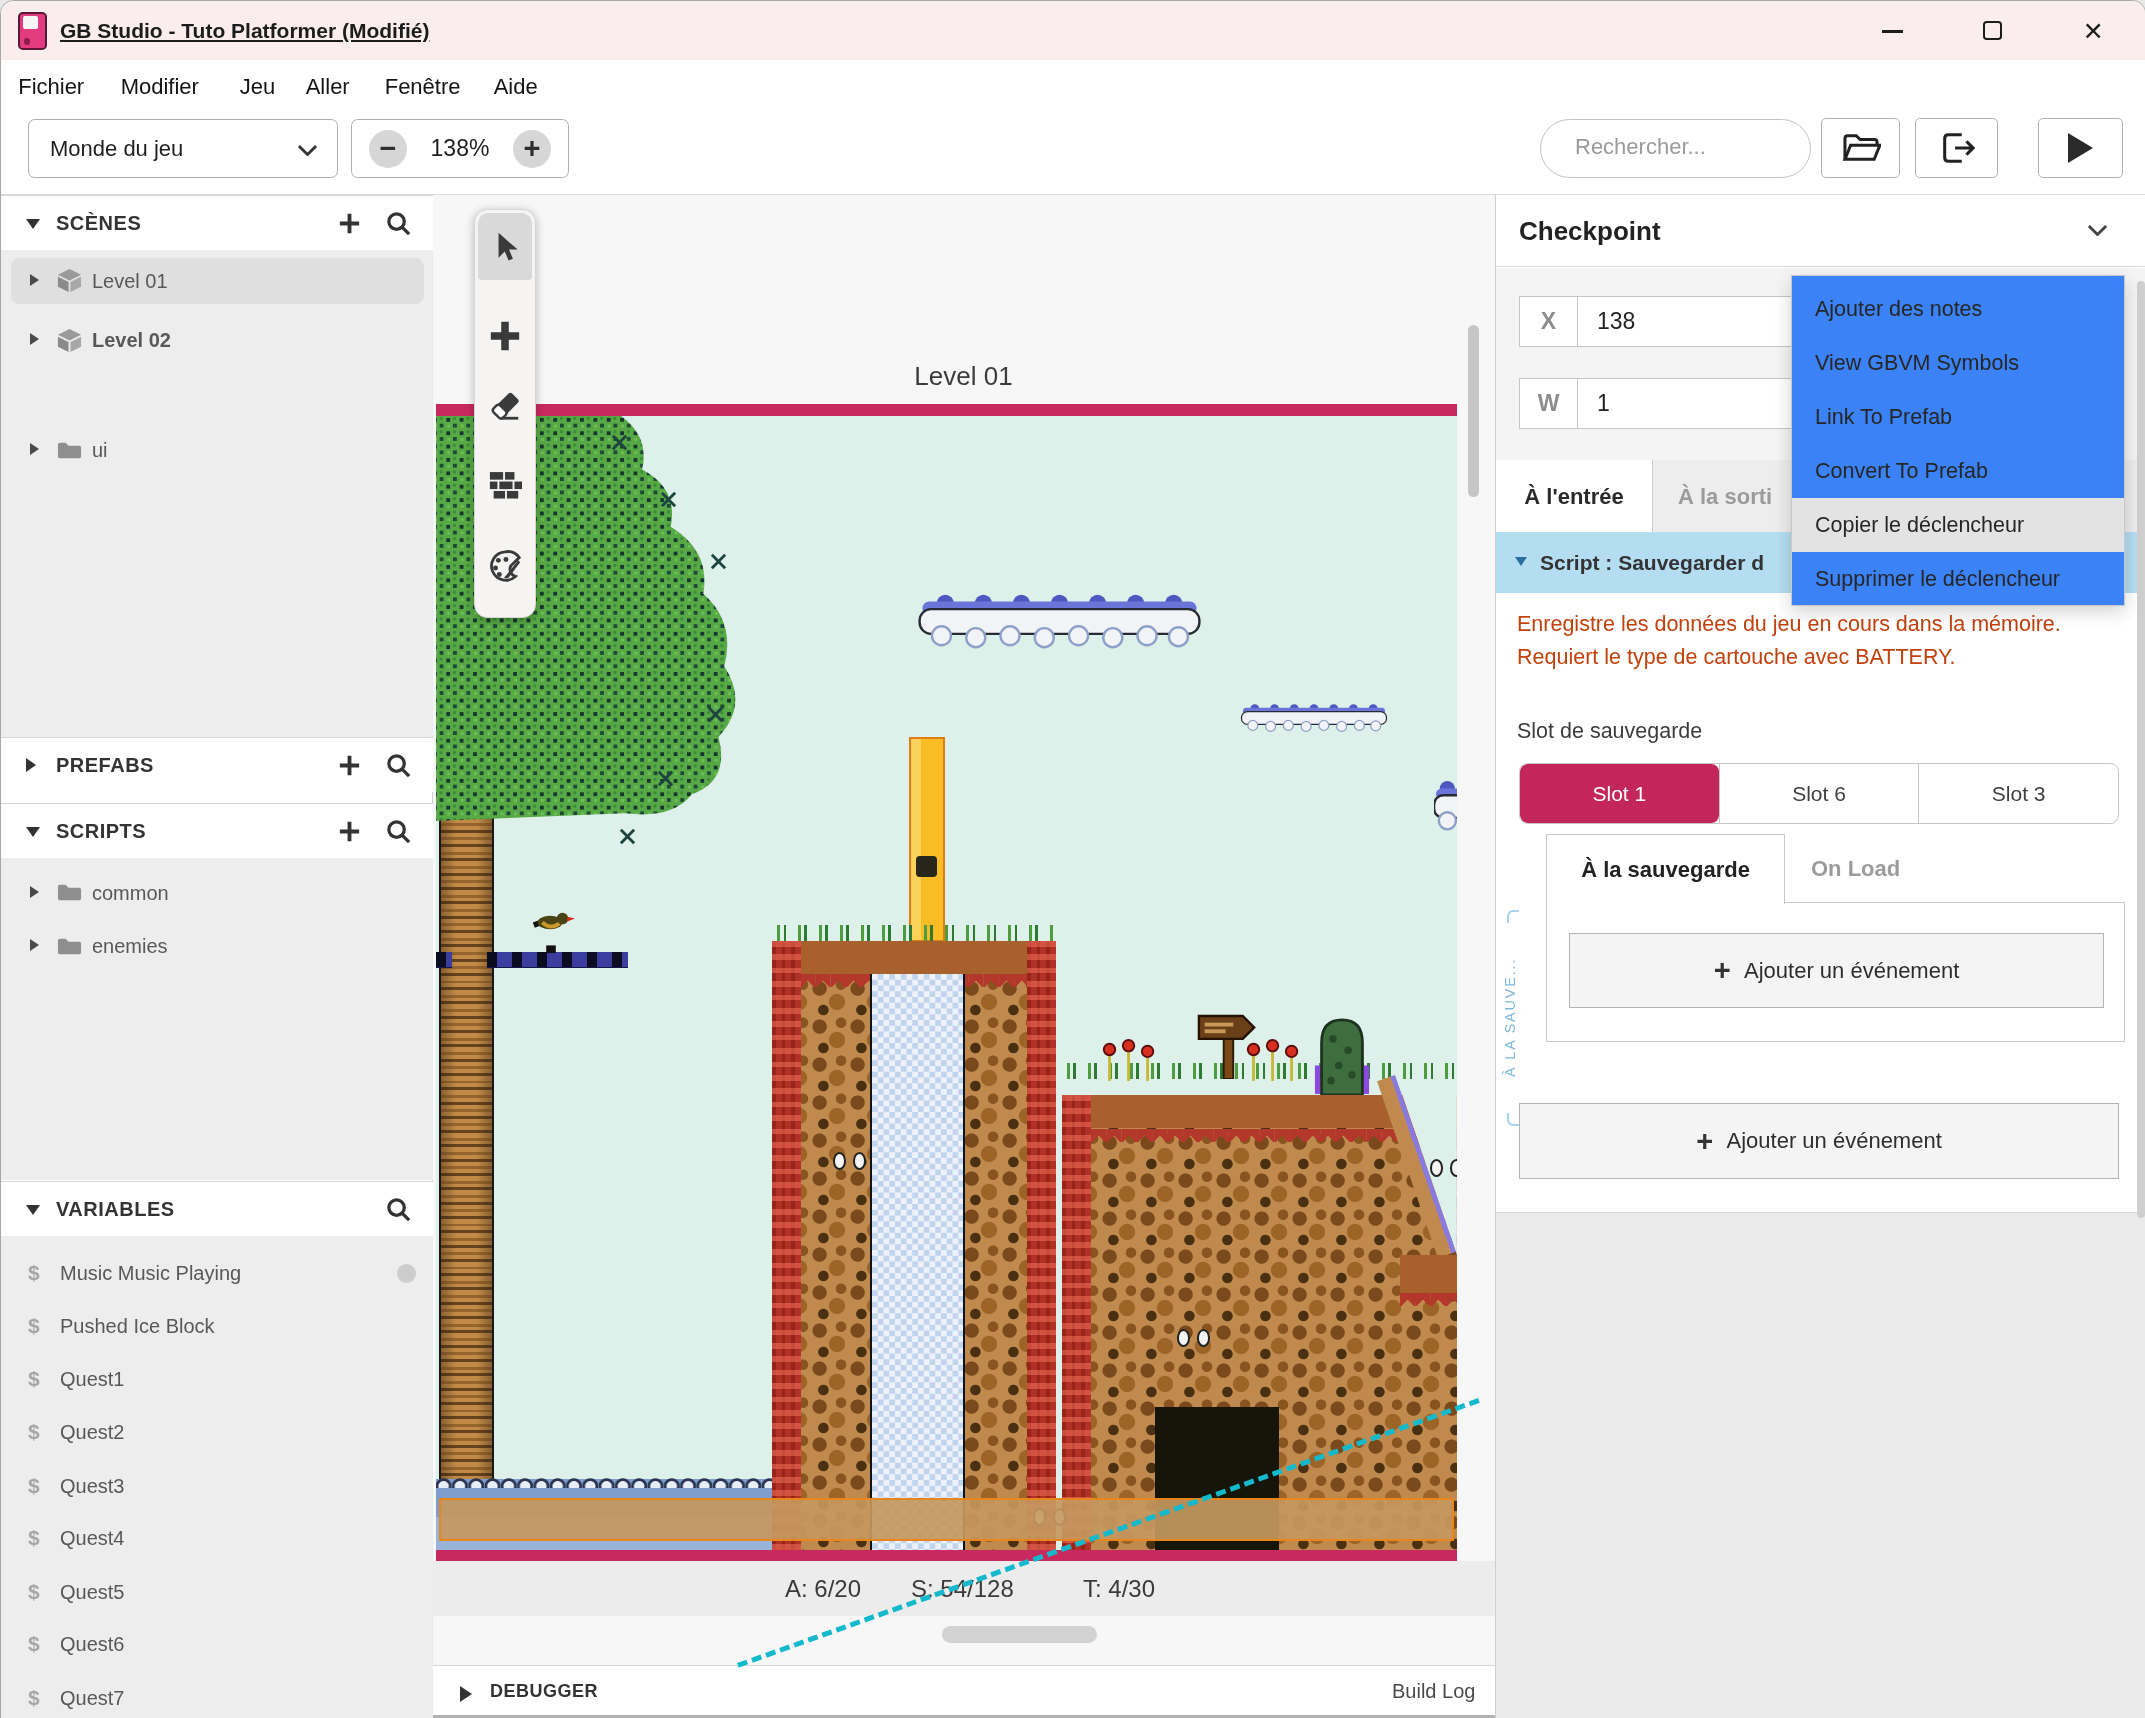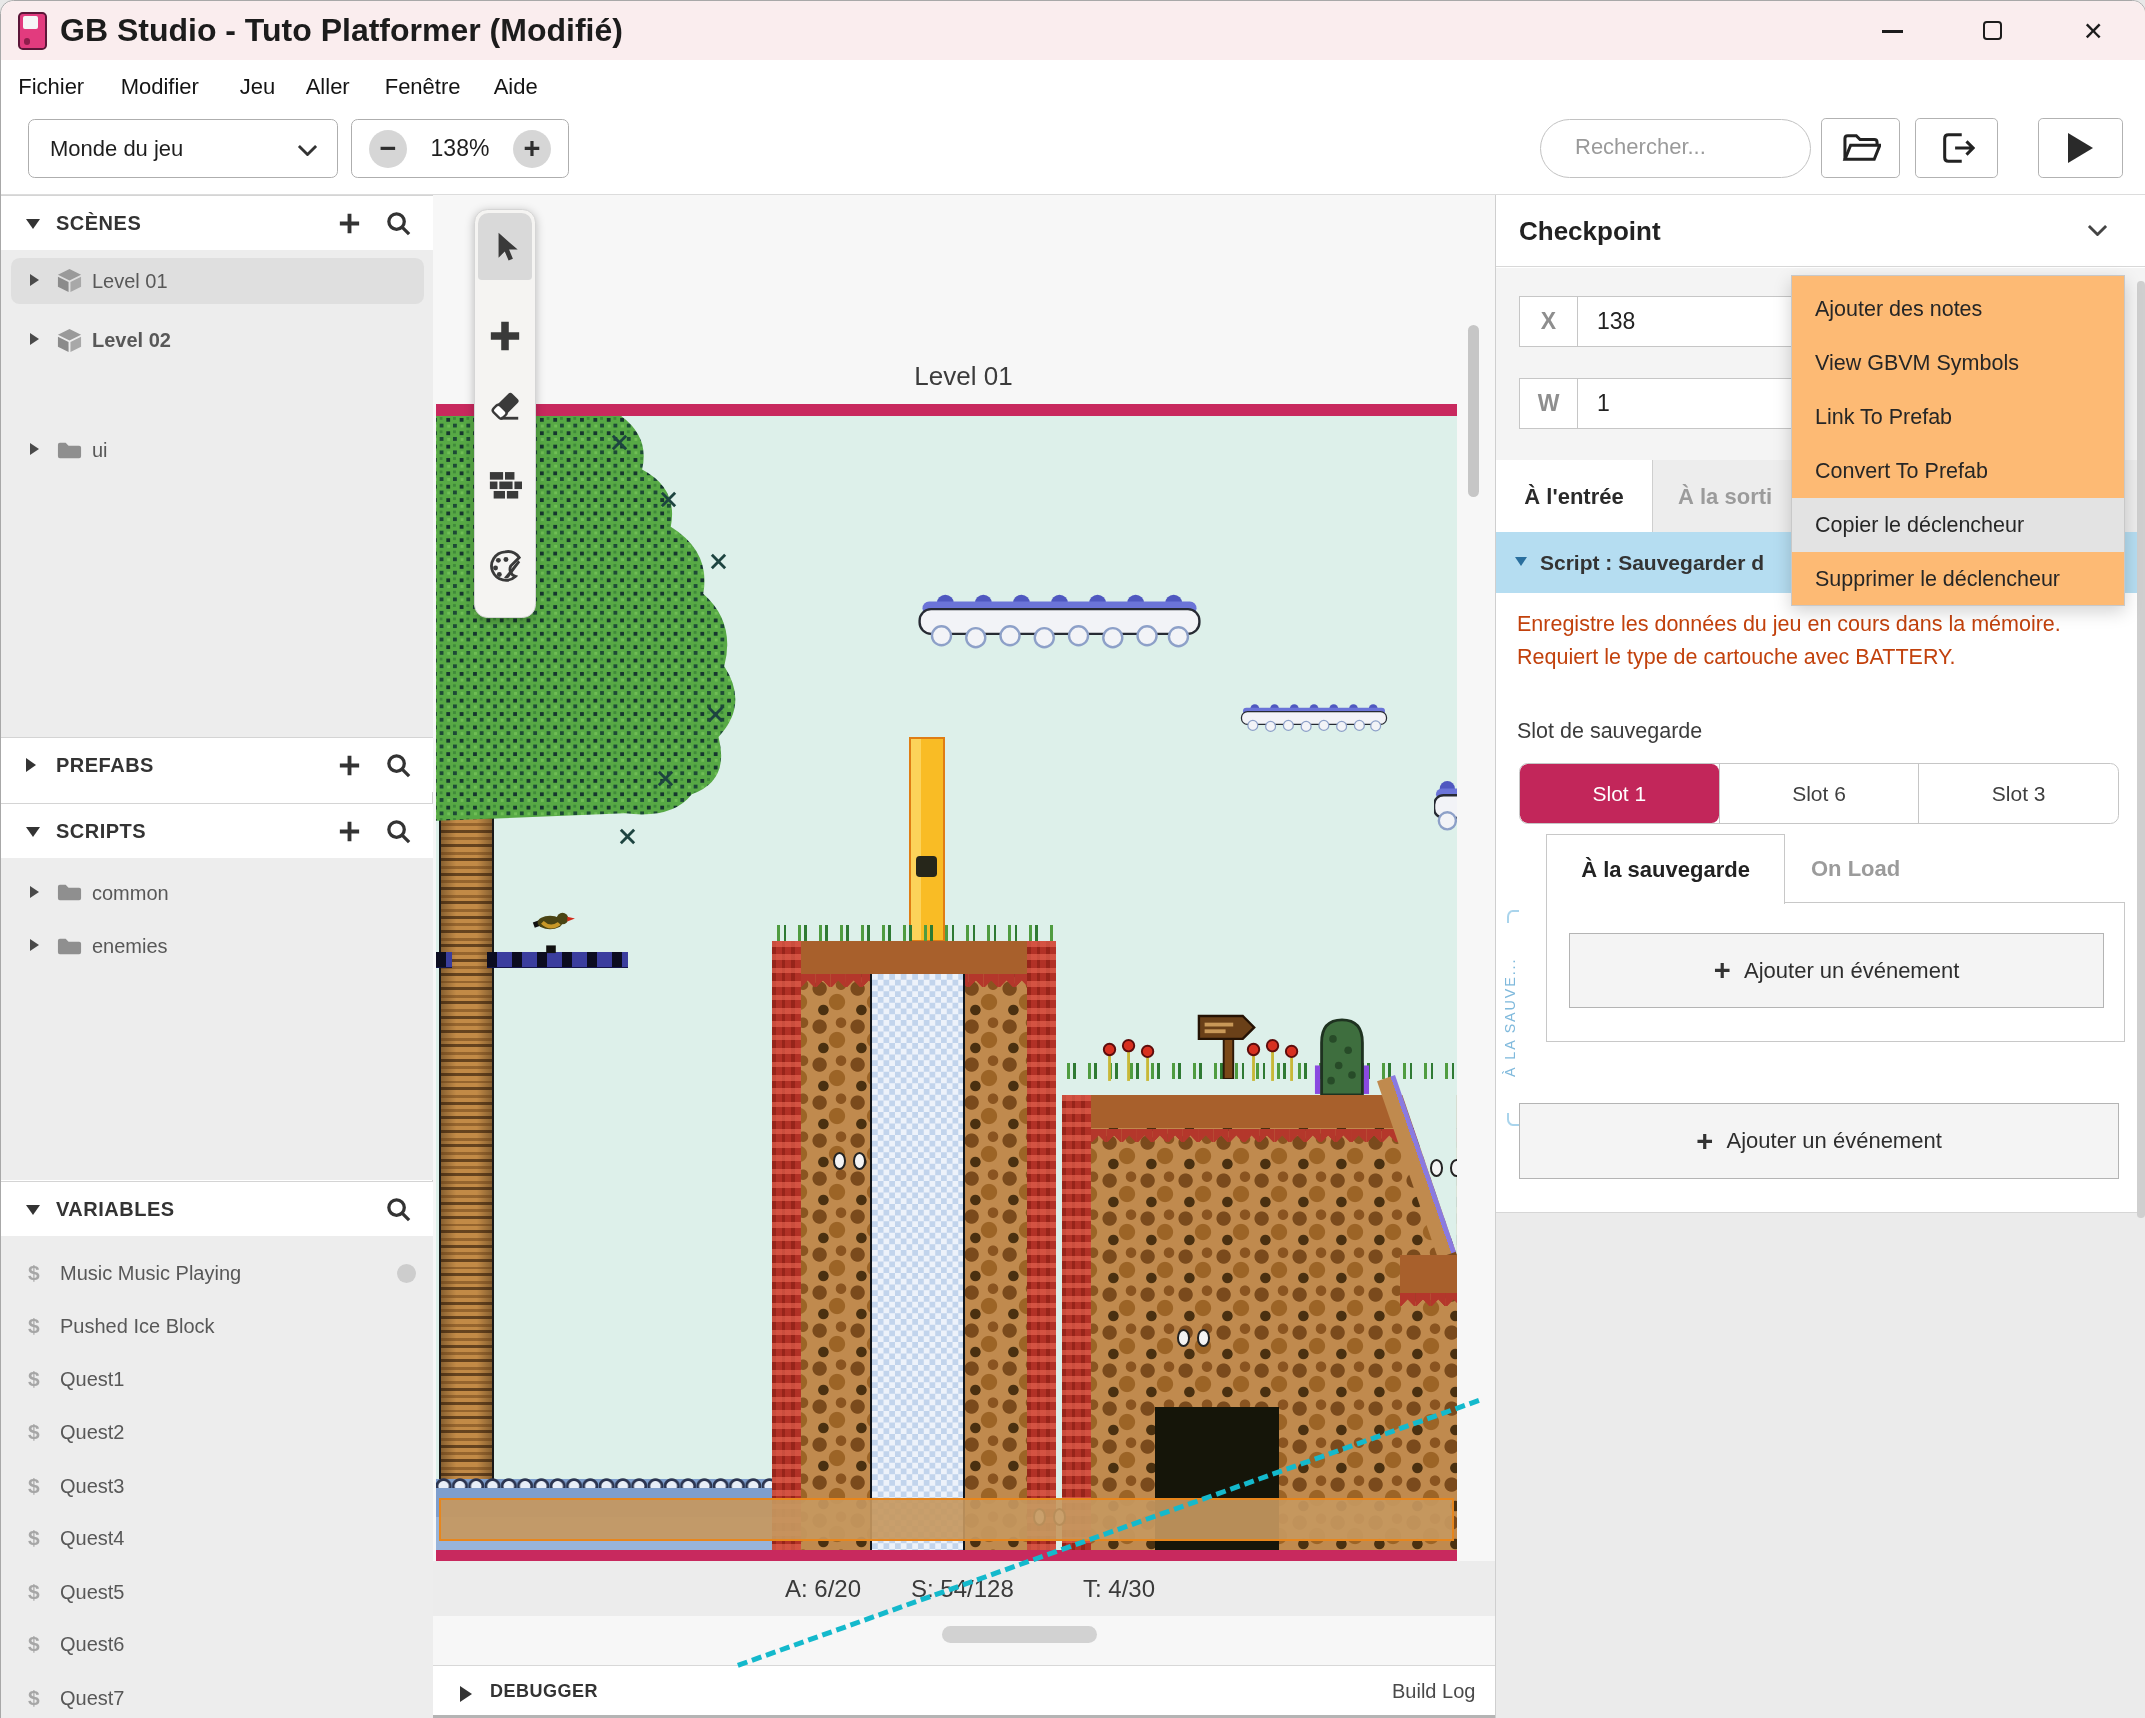--- a/index.html
+++ b/index.html
@@ -7,21 +7,21 @@
   body { font-family:"Liberation Sans", sans-serif; }
   .app { position:relative; width:2146px; height:1719px; background:#fff; overflow:hidden;
          border-radius:13.4px 13.4px 0 0; border:1px solid #a8a8a8; }
   .abs { position:absolute; }
 
   
   .titlebar { left:0; top:0; width:2146px; height:59px; background:#faedee; border-radius:12.4px 12.4px 0 0; }
   .app-icon { left:17px; top:10.5px; width:29px; height:38px; background:#e23b7e; border:2.9px solid #5c1638; border-radius:4.8px; }
   .app-icon .scr { position:absolute; left:2.9px; top:2.9px; width:15.3px; height:12.4px; background:#f6f6f6; border-radius:1.9px; }
   .app-icon .dot { position:absolute; left:3.8px; bottom:2.9px; width:6.7px; height:6.7px; background:#8f1d4c; border-radius:50%; }
-  .title-text { left:59px; top:0; height:59px; line-height:59px; font-size:32px; font-weight:600; color:#1c1c1c; }
+  .title-text { left:59px; top:0; height:59px; line-height:59px; font-size:21px; font-weight:600; color:#1c1c1c;text-decoration:underline; }
   .winbtn { top:17px; width:32.5px; height:27px; cursor:default; }
   .wb-min { left:1875px; } .wb-min i { position:absolute; left:5.7px; top:12.4px; width:21px; height:2.9px; background:#1c1c1c; }
   .wb-max { left:1975px; } .wb-max i { position:absolute; left:6.7px; top:2.9px; width:19px; height:19px; border:2.4px solid #1c1c1c; border-radius:3.8px; }
   .wb-close { left:2076px; font-size:25px; color:#1c1c1c; text-align:center; line-height:27px; }
 
   
   .menubar { left:0; top:59px; width:2146px; height:54px; background:#fff; }
   .menu-item { position:absolute; top:0; height:54px; line-height:54px; font-size:22px; color:#141414; padding:0 5.7px; cursor:default; }
 
   
@@ -166,21 +166,21 @@
   .vertlabel { position:absolute; left:3.8px; top:715px; width:32.5px; height:216px; }
   .vertlabel .txt { position:absolute; left:1.9px; top:15.3px; height:185px; writing-mode:vertical-rl; transform:rotate(180deg);
                     font-size:14.3px; color:#7fb9dc; letter-spacing:1.9px; text-align:center; width:25px; }
   .varc { position:absolute; left:7.6px; width:11.5px; height:13.4px; border-left:2.4px solid #a9d4ec; }
   .varc-t { top:0; border-radius:50% 0 0 0; border-top:2.4px solid #a9d4ec; }
   .varc-b { bottom:0; border-radius:0 0 0 50%; border-bottom:2.4px solid #a9d4ec; }
   .graybottom { position:absolute; left:0; top:1017px; width:652px; height:508px; background:#ebebeb; border-top:1px solid #d6d6d6; }
   .insp-scroll { position:absolute; left:641px; top:86px; width:7.6px; height:937px; background:#cfcfcf; border-radius:3.8px; }
 
   
-  .ctxmenu { position:absolute; left:295px; top:80px; width:334px; height:331px; background:#fdba74; border:1px solid #c8c8c8;
+  .ctxmenu { position:absolute; left:295px; top:80px; width:334px; height:331px; background:#3b82f6; border:1px solid #c8c8c8;
              box-shadow:0 5.7px 17px rgba(0,0,0,.18); z-index:20; padding-top:5.7px; }
   .ctxitem { height:54px; line-height:54px; padding-left:23px; font-size:21.5px; color:#262626; white-space:nowrap; }
   .ctx-hl { background:#e3e3e3; }
 
   .cloud { position:absolute; }
 </style>
 </head>
 <body>
 
 <div class="app">

